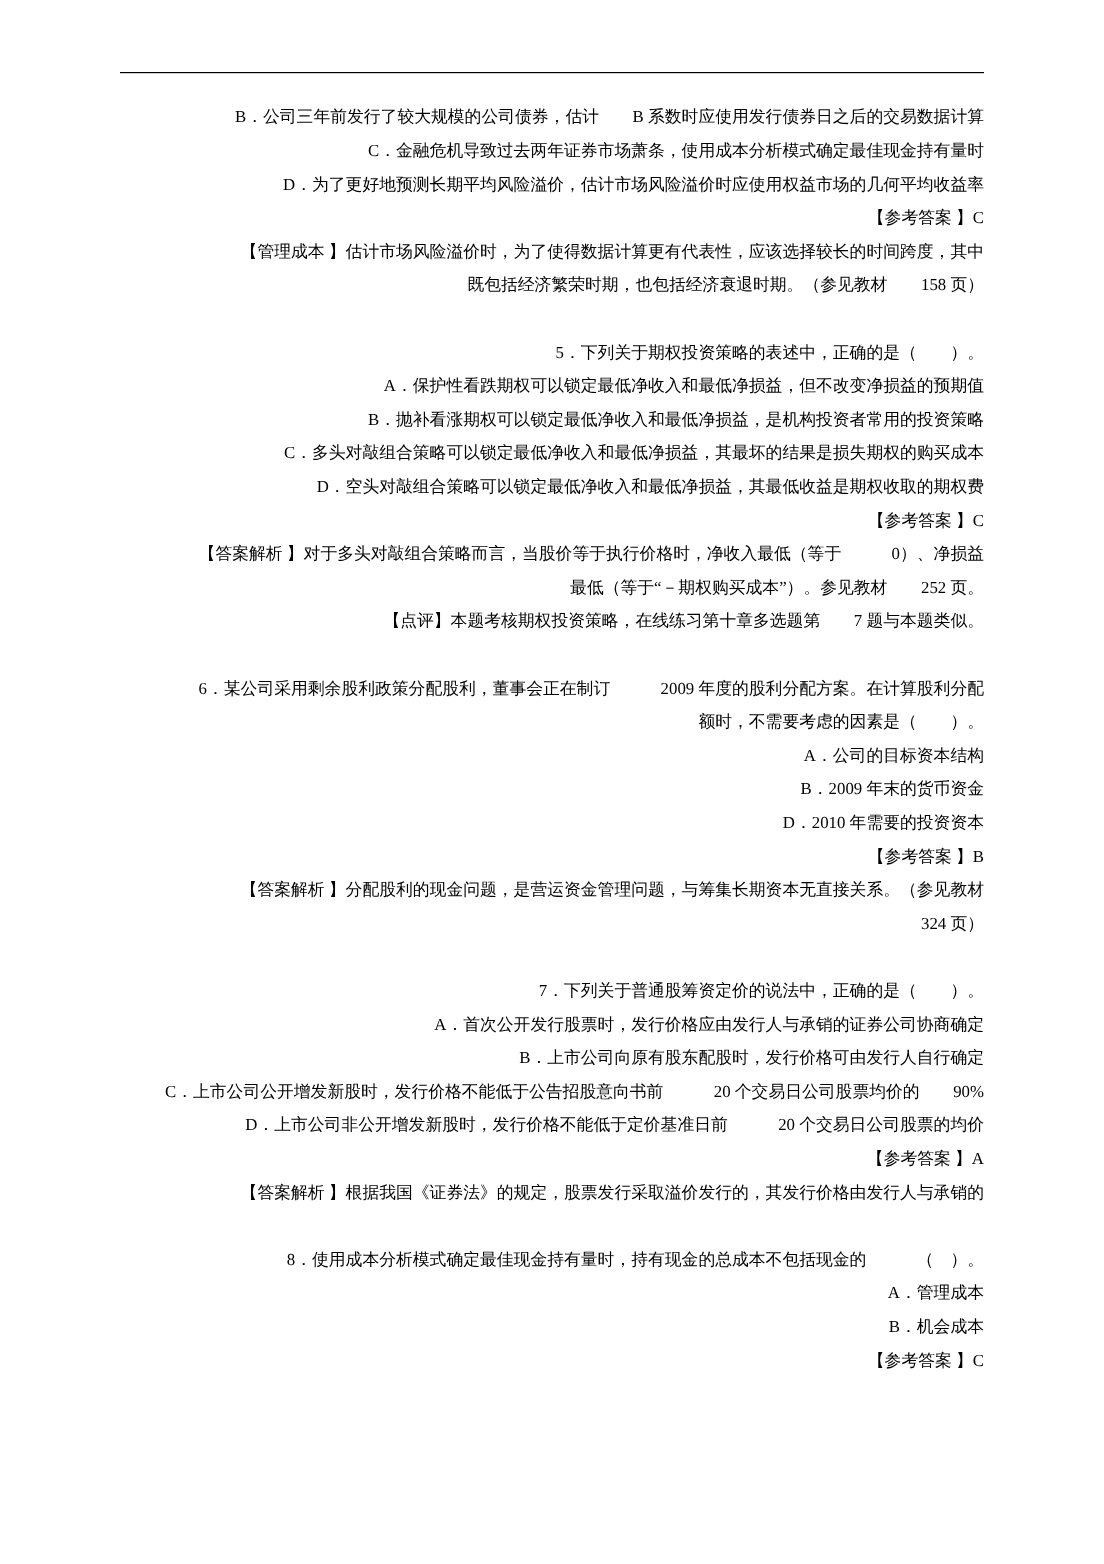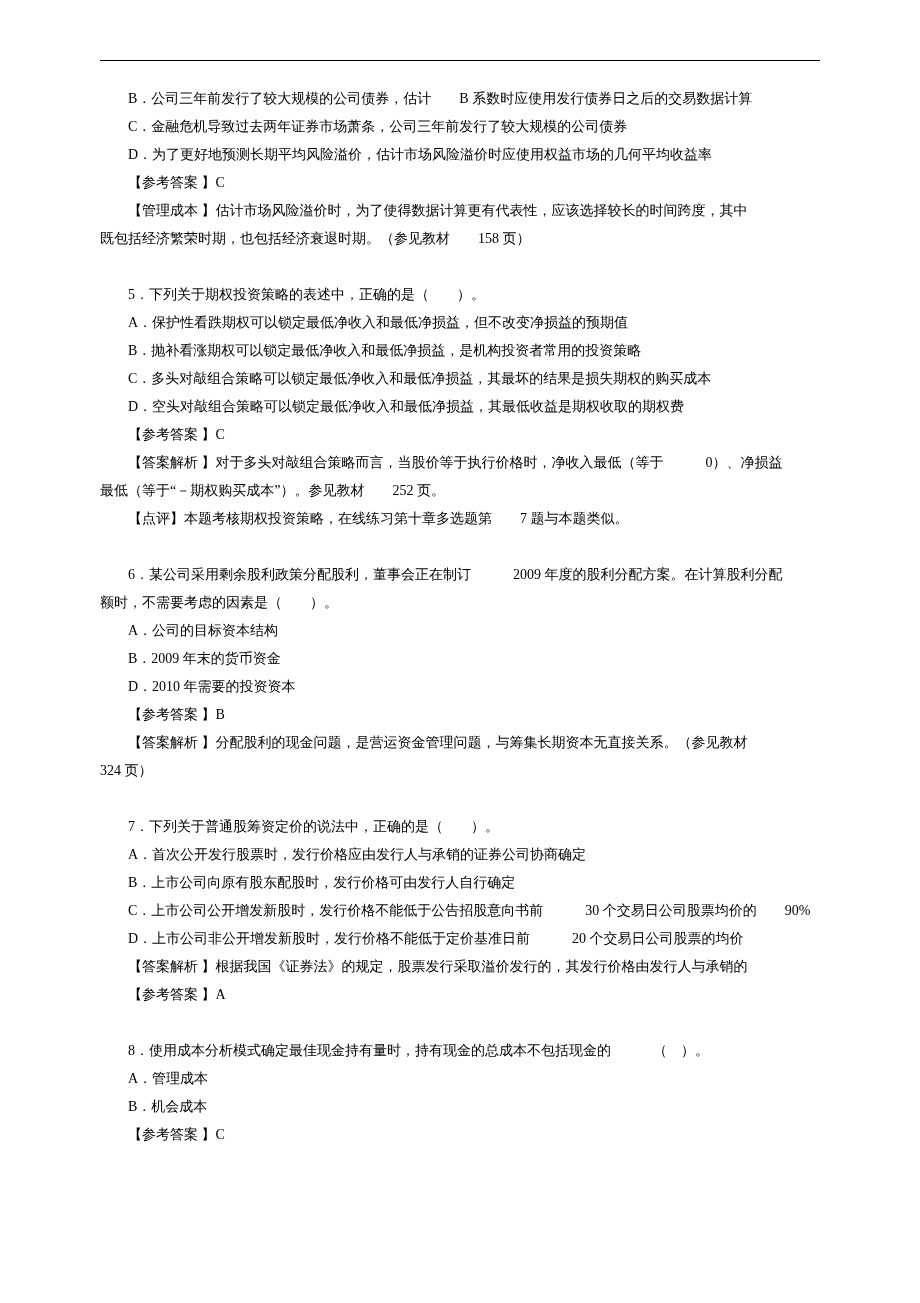--- a/index.html
+++ b/index.html
@@ -16,32 +16,33 @@
     padding: 60px 50px 50px 50px;
     box-sizing: border-box;
   }
   .hr {
     border: none;
     border-top: 1.5px solid #000;
     margin: 0 0 24px 0;
   }
   .block {
     margin-bottom: 28px;
+    text-align: right;
   }
   .indent1 { text-indent: 2em; }
 </style>
 </head>
 <body>
 
 <div class="page">
   <hr class="hr">
 
   <div class="block">
     <div class="indent1">B．公司三年前发行了较大规模的公司债券，估计　　B 系数时应使用发行债券日之后的交易数据计算</div>
-    <div class="indent1">C．金融危机导致过去两年证券市场萧条，公司三年前发行了较大规模的公司债券</div>
+    <div class="indent1">C．金融危机导致过去两年证券市场萧条，使用成本分析模式确定最佳现金持有量时</div>
     <div class="indent1">D．为了更好地预测长期平均风险溢价，估计市场风险溢价时应使用权益市场的几何平均收益率</div>
     <div class="indent1">【参考答案 】C</div>
     <div class="indent1">【管理成本 】估计市场风险溢价时，为了使得数据计算更有代表性，应该选择较长的时间跨度，其中</div>
     <div>既包括经济繁荣时期，也包括经济衰退时期。（参见教材　　158 页）</div>
   </div>
 
   <div class="block">
     <div class="indent1">5．下列关于期权投资策略的表述中，正确的是（　　）。</div>
     <div class="indent1">A．保护性看跌期权可以锁定最低净收入和最低净损益，但不改变净损益的预期值</div>
     <div class="indent1">B．抛补看涨期权可以锁定最低净收入和最低净损益，是机构投资者常用的投资策略</div>
@@ -61,24 +62,24 @@
     <div class="indent1">D．2010 年需要的投资资本</div>
     <div class="indent1">【参考答案 】B</div>
     <div class="indent1">【答案解析 】分配股利的现金问题，是营运资金管理问题，与筹集长期资本无直接关系。（参见教材</div>
     <div>324 页）</div>
   </div>
 
   <div class="block">
     <div class="indent1">7．下列关于普通股筹资定价的说法中，正确的是（　　）。</div>
     <div class="indent1">A．首次公开发行股票时，发行价格应由发行人与承销的证券公司协商确定</div>
     <div class="indent1">B．上市公司向原有股东配股时，发行价格可由发行人自行确定</div>
-    <div class="indent1">C．上市公司公开增发新股时，发行价格不能低于公告招股意向书前　　　30 个交易日公司股票均价的　　90%</div>
+    <div class="indent1">C．上市公司公开增发新股时，发行价格不能低于公告招股意向书前　　　20 个交易日公司股票均价的　　90%</div>
     <div class="indent1">D．上市公司非公开增发新股时，发行价格不能低于定价基准日前　　　20 个交易日公司股票的均价</div>
+    <div class="indent1">【参考答案 】A</div>
     <div class="indent1">【答案解析 】根据我国《证券法》的规定，股票发行采取溢价发行的，其发行价格由发行人与承销的</div>
-    <div class="indent1">【参考答案 】A</div>
   </div>
 
   <div class="block">
     <div class="indent1">8．使用成本分析模式确定最佳现金持有量时，持有现金的总成本不包括现金的　　　（　）。</div>
     <div class="indent1">A．管理成本</div>
     <div class="indent1">B．机会成本</div>
     <div class="indent1">【参考答案 】C</div>
   </div>
 
 </div>

